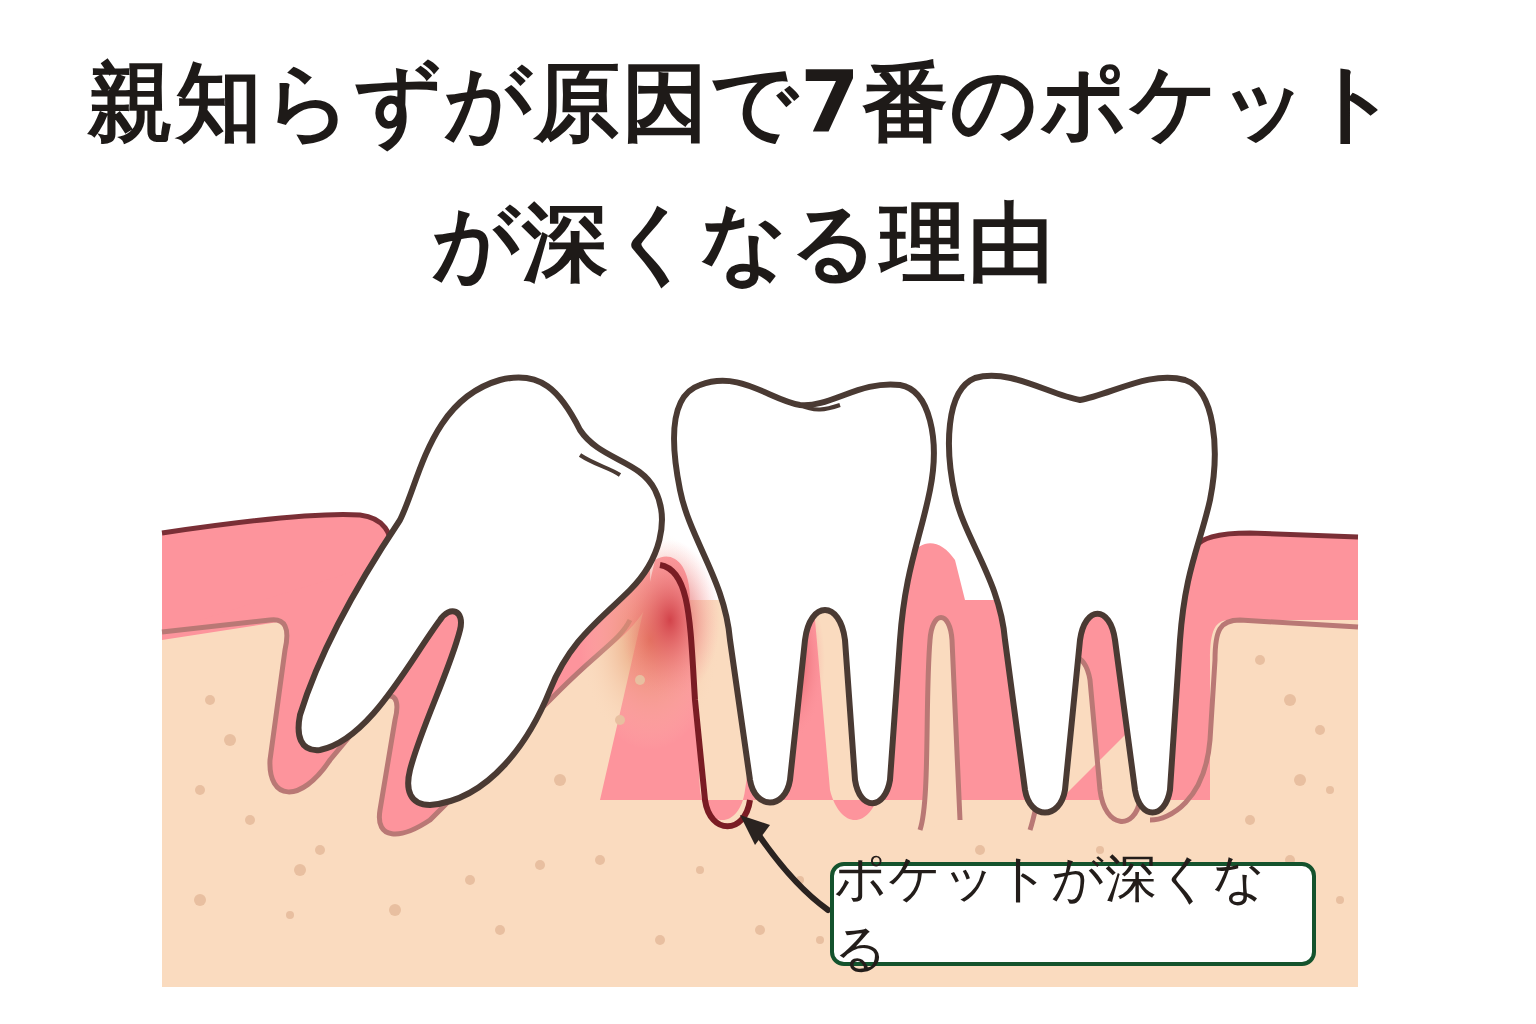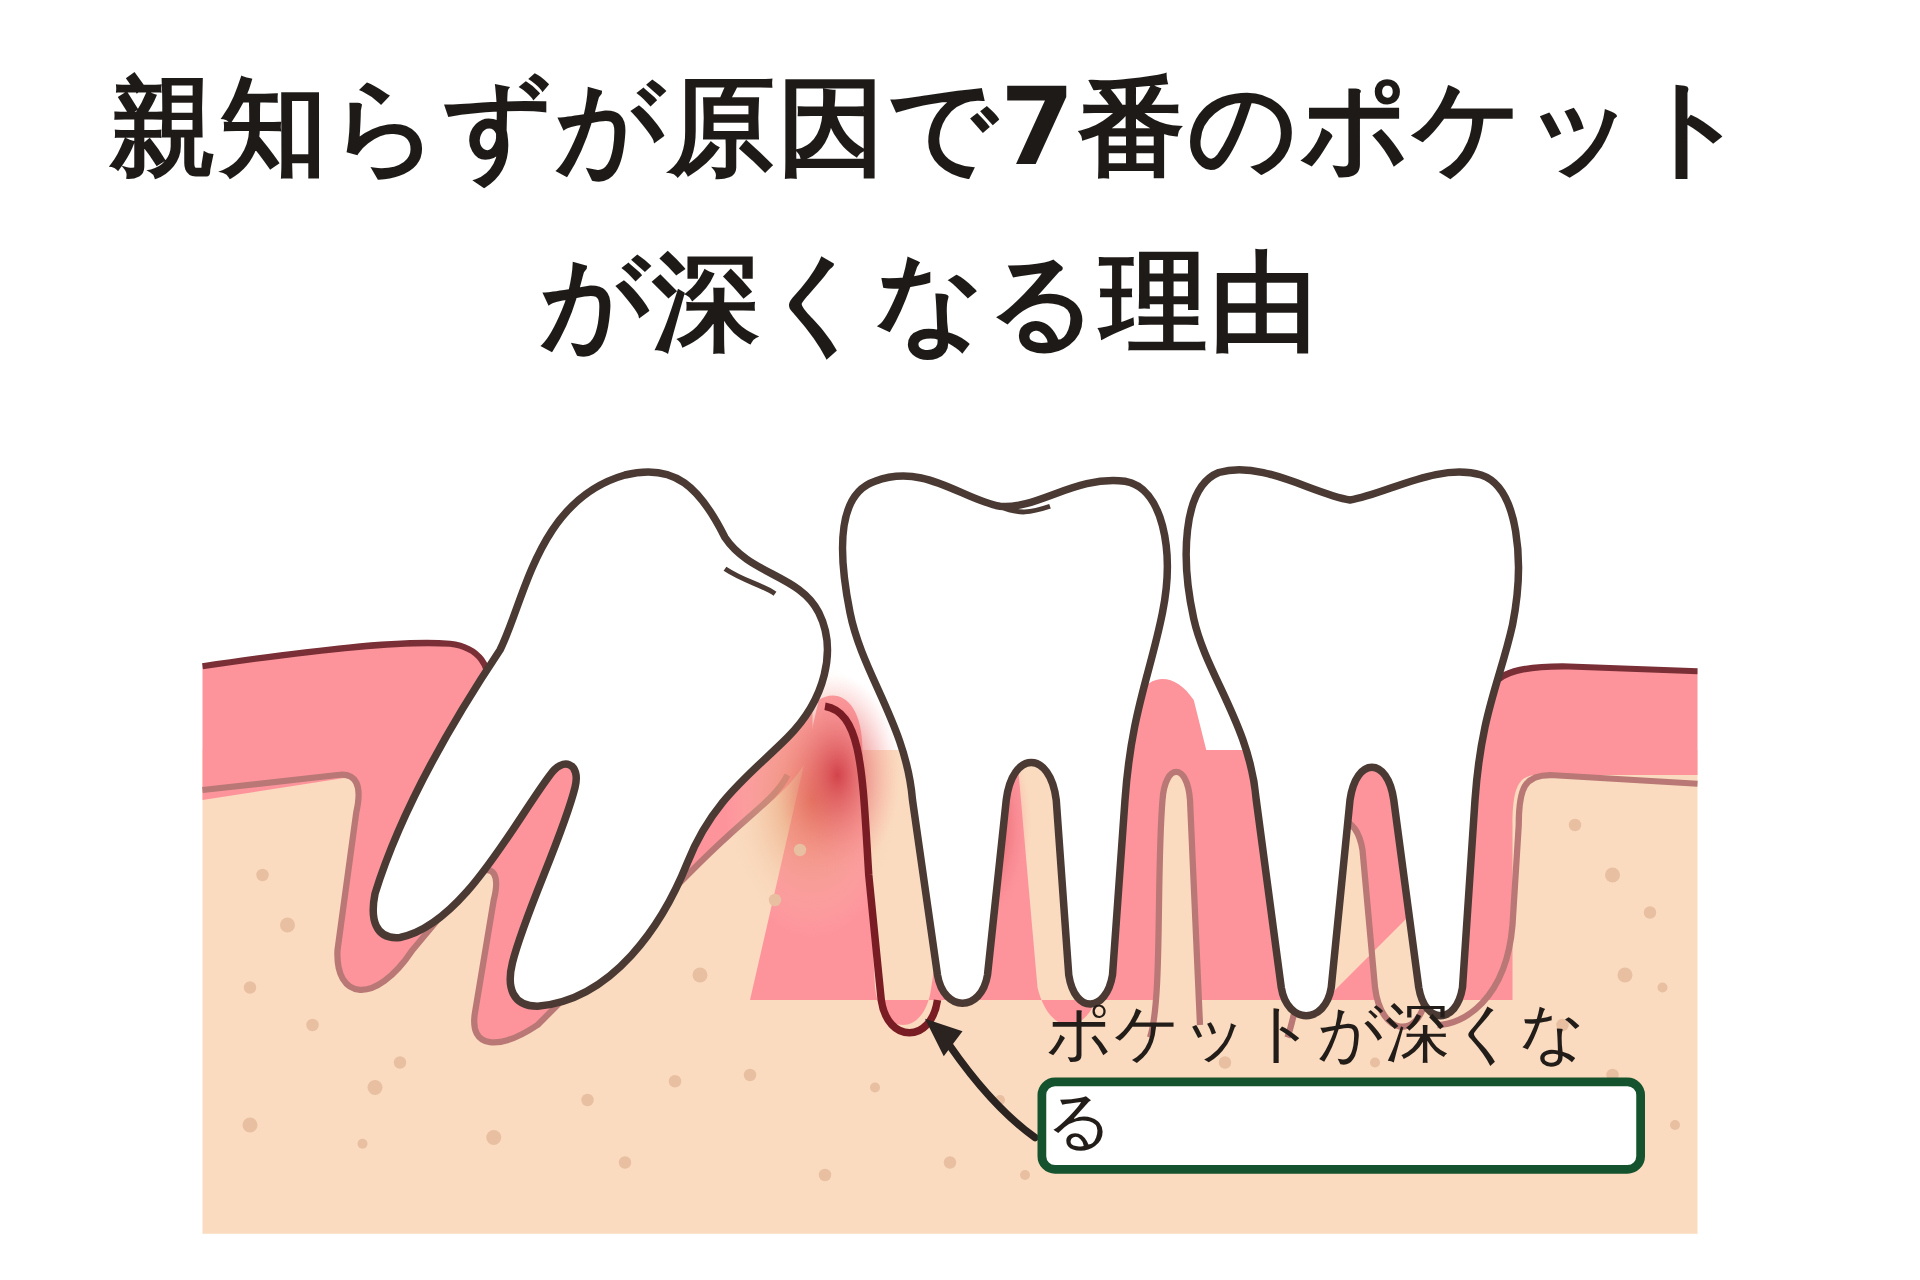--- a/index.html
+++ b/index.html
@@ -3,23 +3,23 @@
 <meta charset="utf-8">
 <style>
   html, body { margin:0; padding:0; background:#ffffff; }
   body { width:1536px; height:1024px; position:relative; overflow:hidden;
          font-family:"DejaVu Sans", "Liberation Sans", sans-serif; }
   .title { position:absolute; left:0; width:1488px; text-align:center;
            color:#1e1a18; font-weight:bold; letter-spacing:2px; }
   .title.l1 { top:52px; font-size:86px; line-height:100px; }
   .title.l2 { top:168px; font-size:86px; line-height:100px;margin-top:24px; }
   svg.art { position:absolute; left:0; top:0; }
-  .callout { position:absolute; left:830px; top:862px; width:486px; height:77px;
-             box-sizing:border-box; background:#ffffff; border:7px solid #14532d;
-             border-radius:14px; display:flex; align-items:flex-end; justify-content:center; }
+  .callout { position:absolute; left:830px; top:862px; width:486px; height:104px;
+             box-sizing:border-box; background:#ffffff; border:4px solid #14532d;
+             border-radius:14px; display:flex; align-items:center; justify-content:center; }
   .callout span { font-size:52px; color:#231d1a; font-weight:500; letter-spacing:1px; }
 </style>
 </head>
 <body>
 
 <div class="title l1">親知らずが原因で7番のポケット</div>
 <div class="title l2">が深くなる理由</div>
 
 <svg class="art" width="1536" height="1024" viewBox="0 0 1536 1024">
   <defs>

